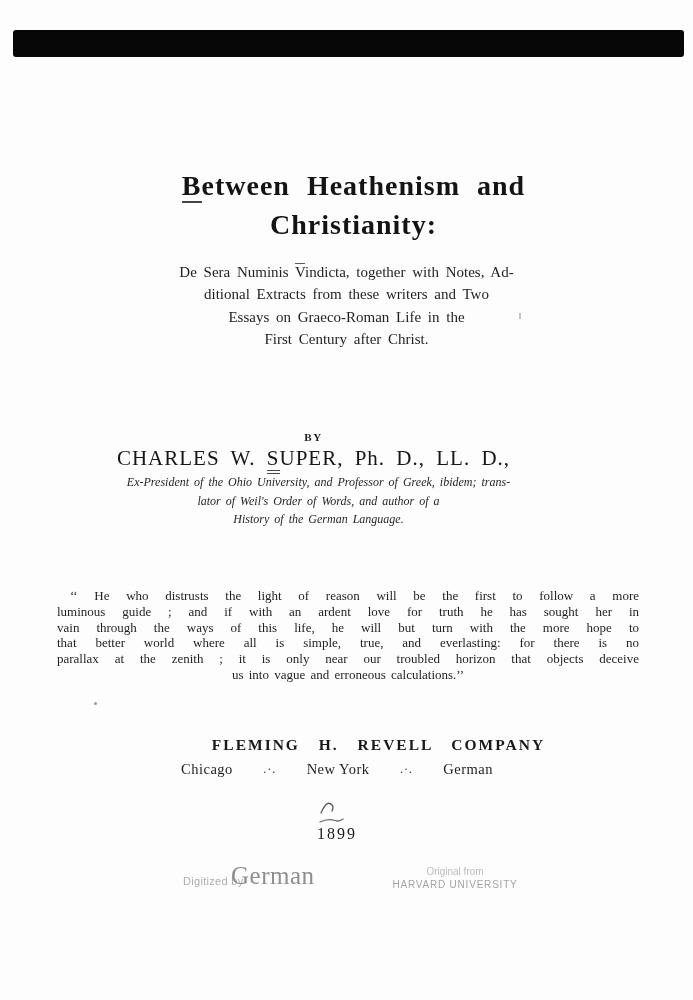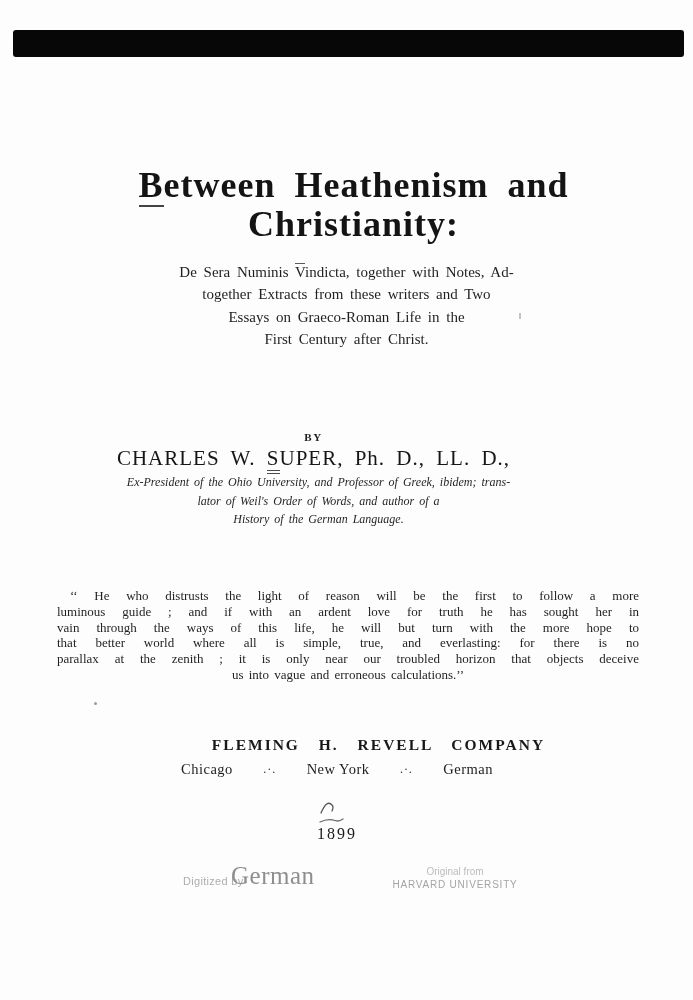--- a/index.html
+++ b/index.html
@@ -7,21 +7,21 @@
     position:relative;width:693px;height:1000px;margin:0 auto;
     background:#fdfdfd;overflow:hidden;
     font-family:"Liberation Serif","DejaVu Serif",serif;
     color:#242424;
   }
   
   .scan-bar{position:absolute;left:13px;top:30px;width:671px;height:27px;background:#070707;border-radius:3px;}
 
   
   .title-block{position:absolute;left:0;top:166px;width:693px;text-align:center;}
-  .title-line{font-size:36px;font-weight:bold;color:#141414;line-height:39px;letter-spacing:1px;word-spacing:9px;margin-left:14px;}
+  .title-line{font-size:28px;font-weight:bold;color:#141414;line-height:39px;letter-spacing:1px;word-spacing:9px;margin-left:14px;}
   .pencil-u{border-bottom:2px solid #444;}
   .pencil-uu{border-bottom:4px double #4a4a4a;}
   .pencil-o{border-top:1.5px solid #5a5a5a;}
   .u-thin{border-bottom:1.5px solid #4d4d4d;}
 
   
   .subtitle-block{position:absolute;left:0;top:261px;width:693px;text-align:center;}
   .sub-line{font-size:15px;line-height:22.3px;color:#1f1f1f;word-spacing:3px;}
 
   
@@ -70,21 +70,21 @@
 
   <div class="scan-bar"></div>
 
   <header class="title-block">
     <div class="title-line"><span class="pencil-u">B</span><span>etween Heathenism and</span></div>
     <div class="title-line">Christianity:</div>
   </header>
 
   <section class="subtitle-block">
     <div class="sub-line"><span>De Sera Numinis </span><span class="pencil-o">V</span><span>indicta, together with Notes, Ad-</span></div>
-    <div class="sub-line">together Extracts from these writers and Two</div>
+    <div class="sub-line">ditional Extracts from these writers and Two</div>
     <div class="sub-line">Essays on Graeco-Roman Life in the</div>
     <div class="sub-line">First Century after Christ.</div>
   </section>
 
   <section class="byline-block">
     <div class="by-label">BY</div>
     <div class="author-line"><span>CHARLES W. </span><span class="pencil-uu">S</span><span>UPER, Ph. D., LL. D.,</span></div>
   </section>
 
   <section class="affil-block">

